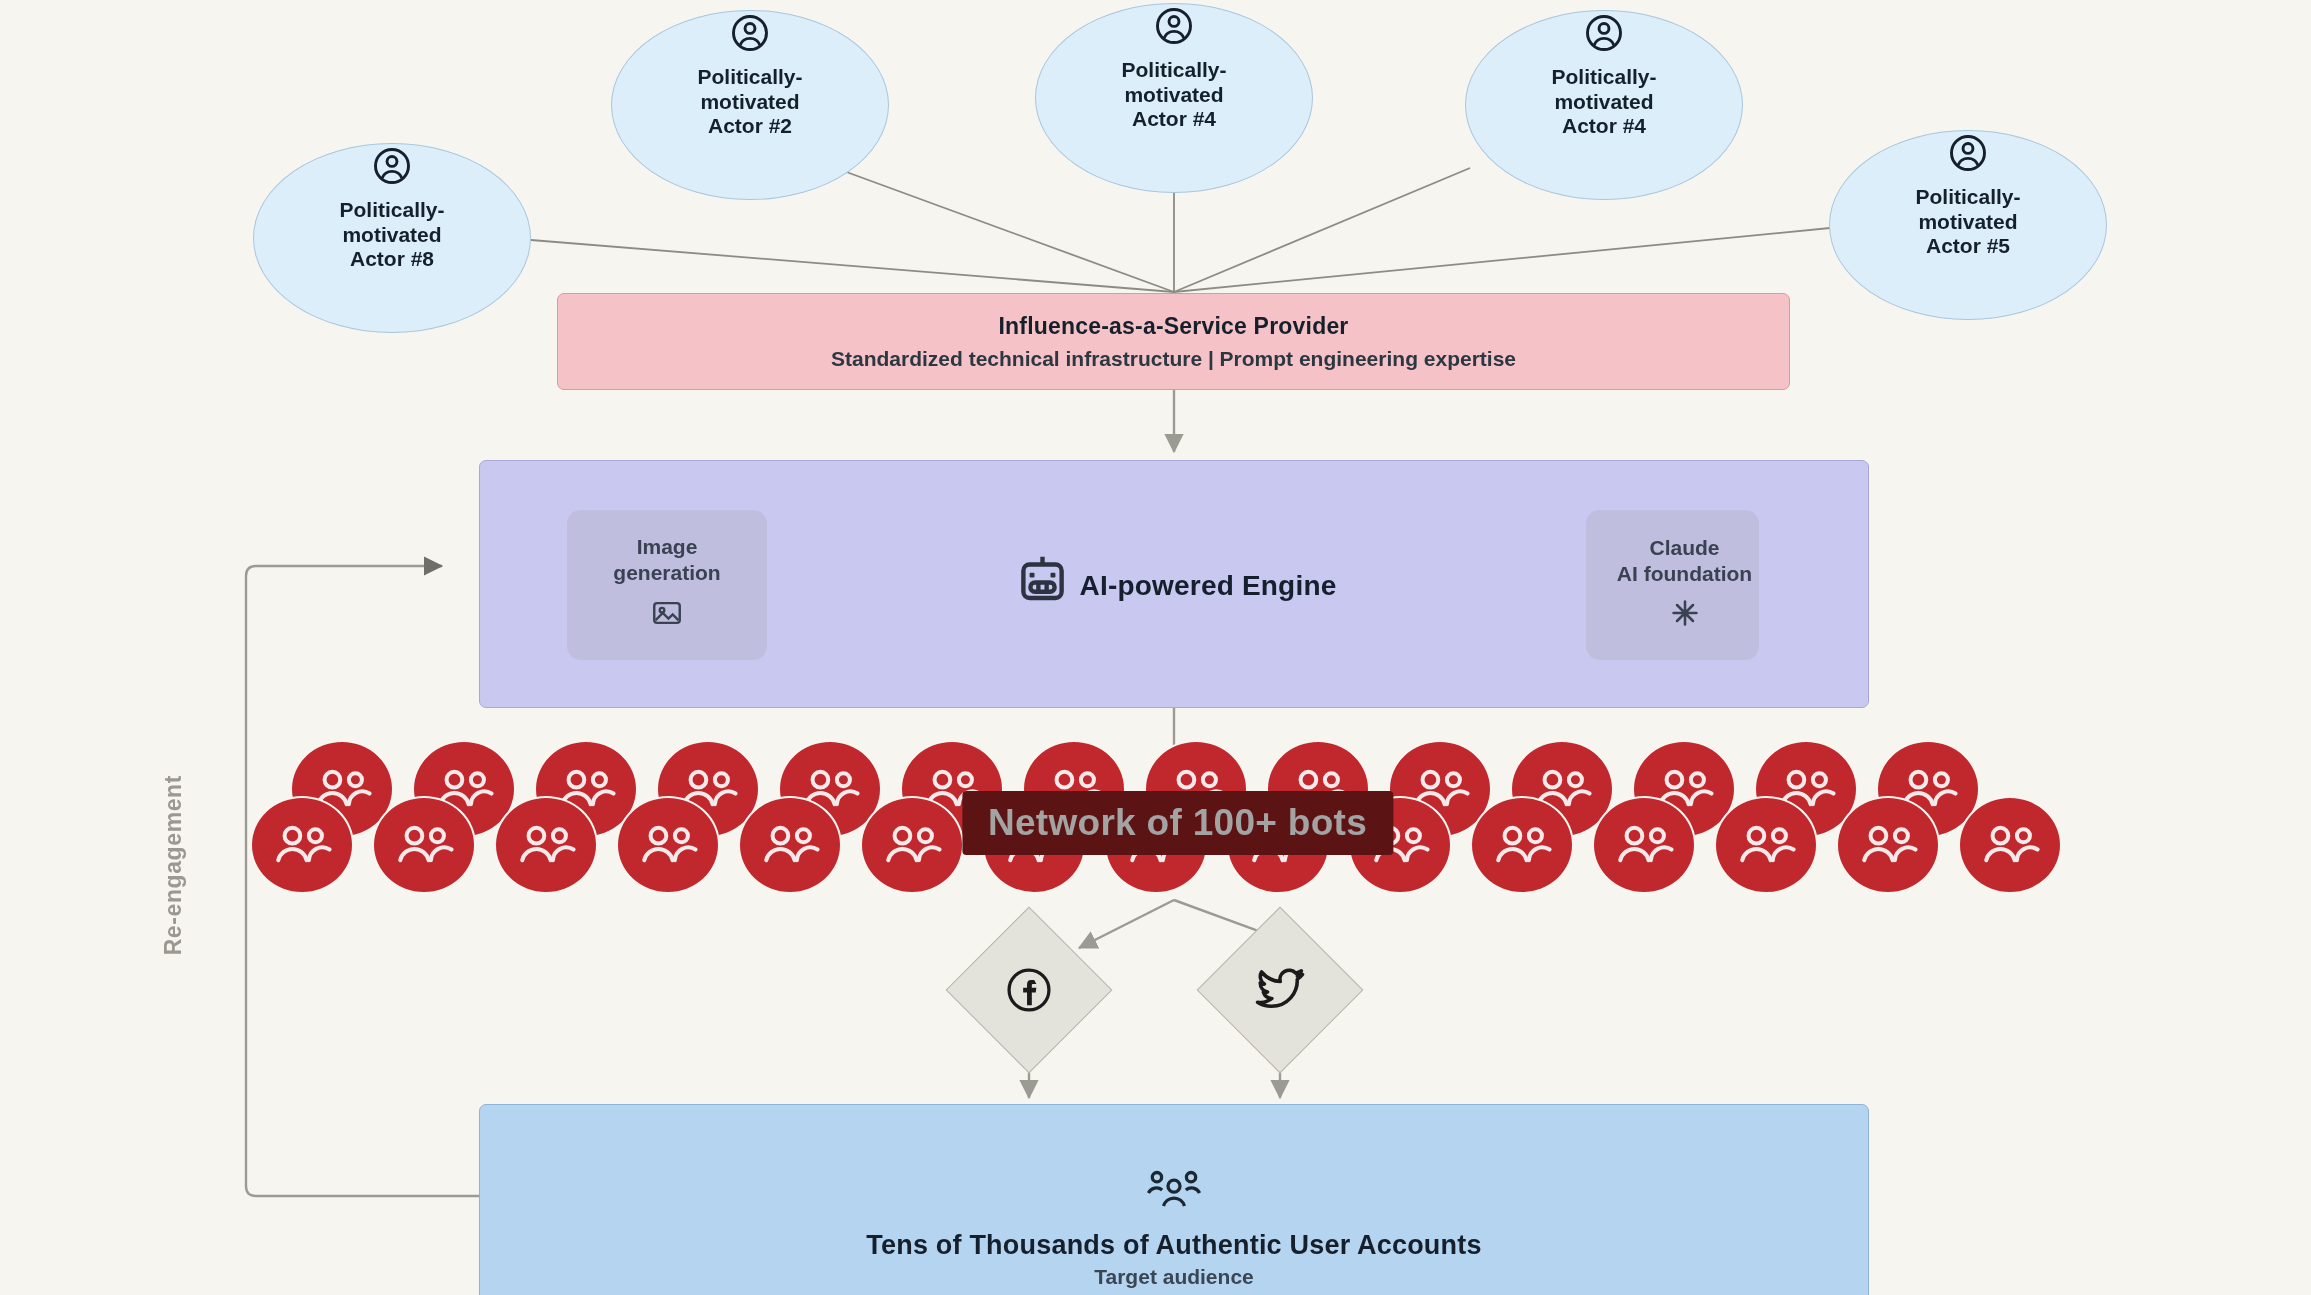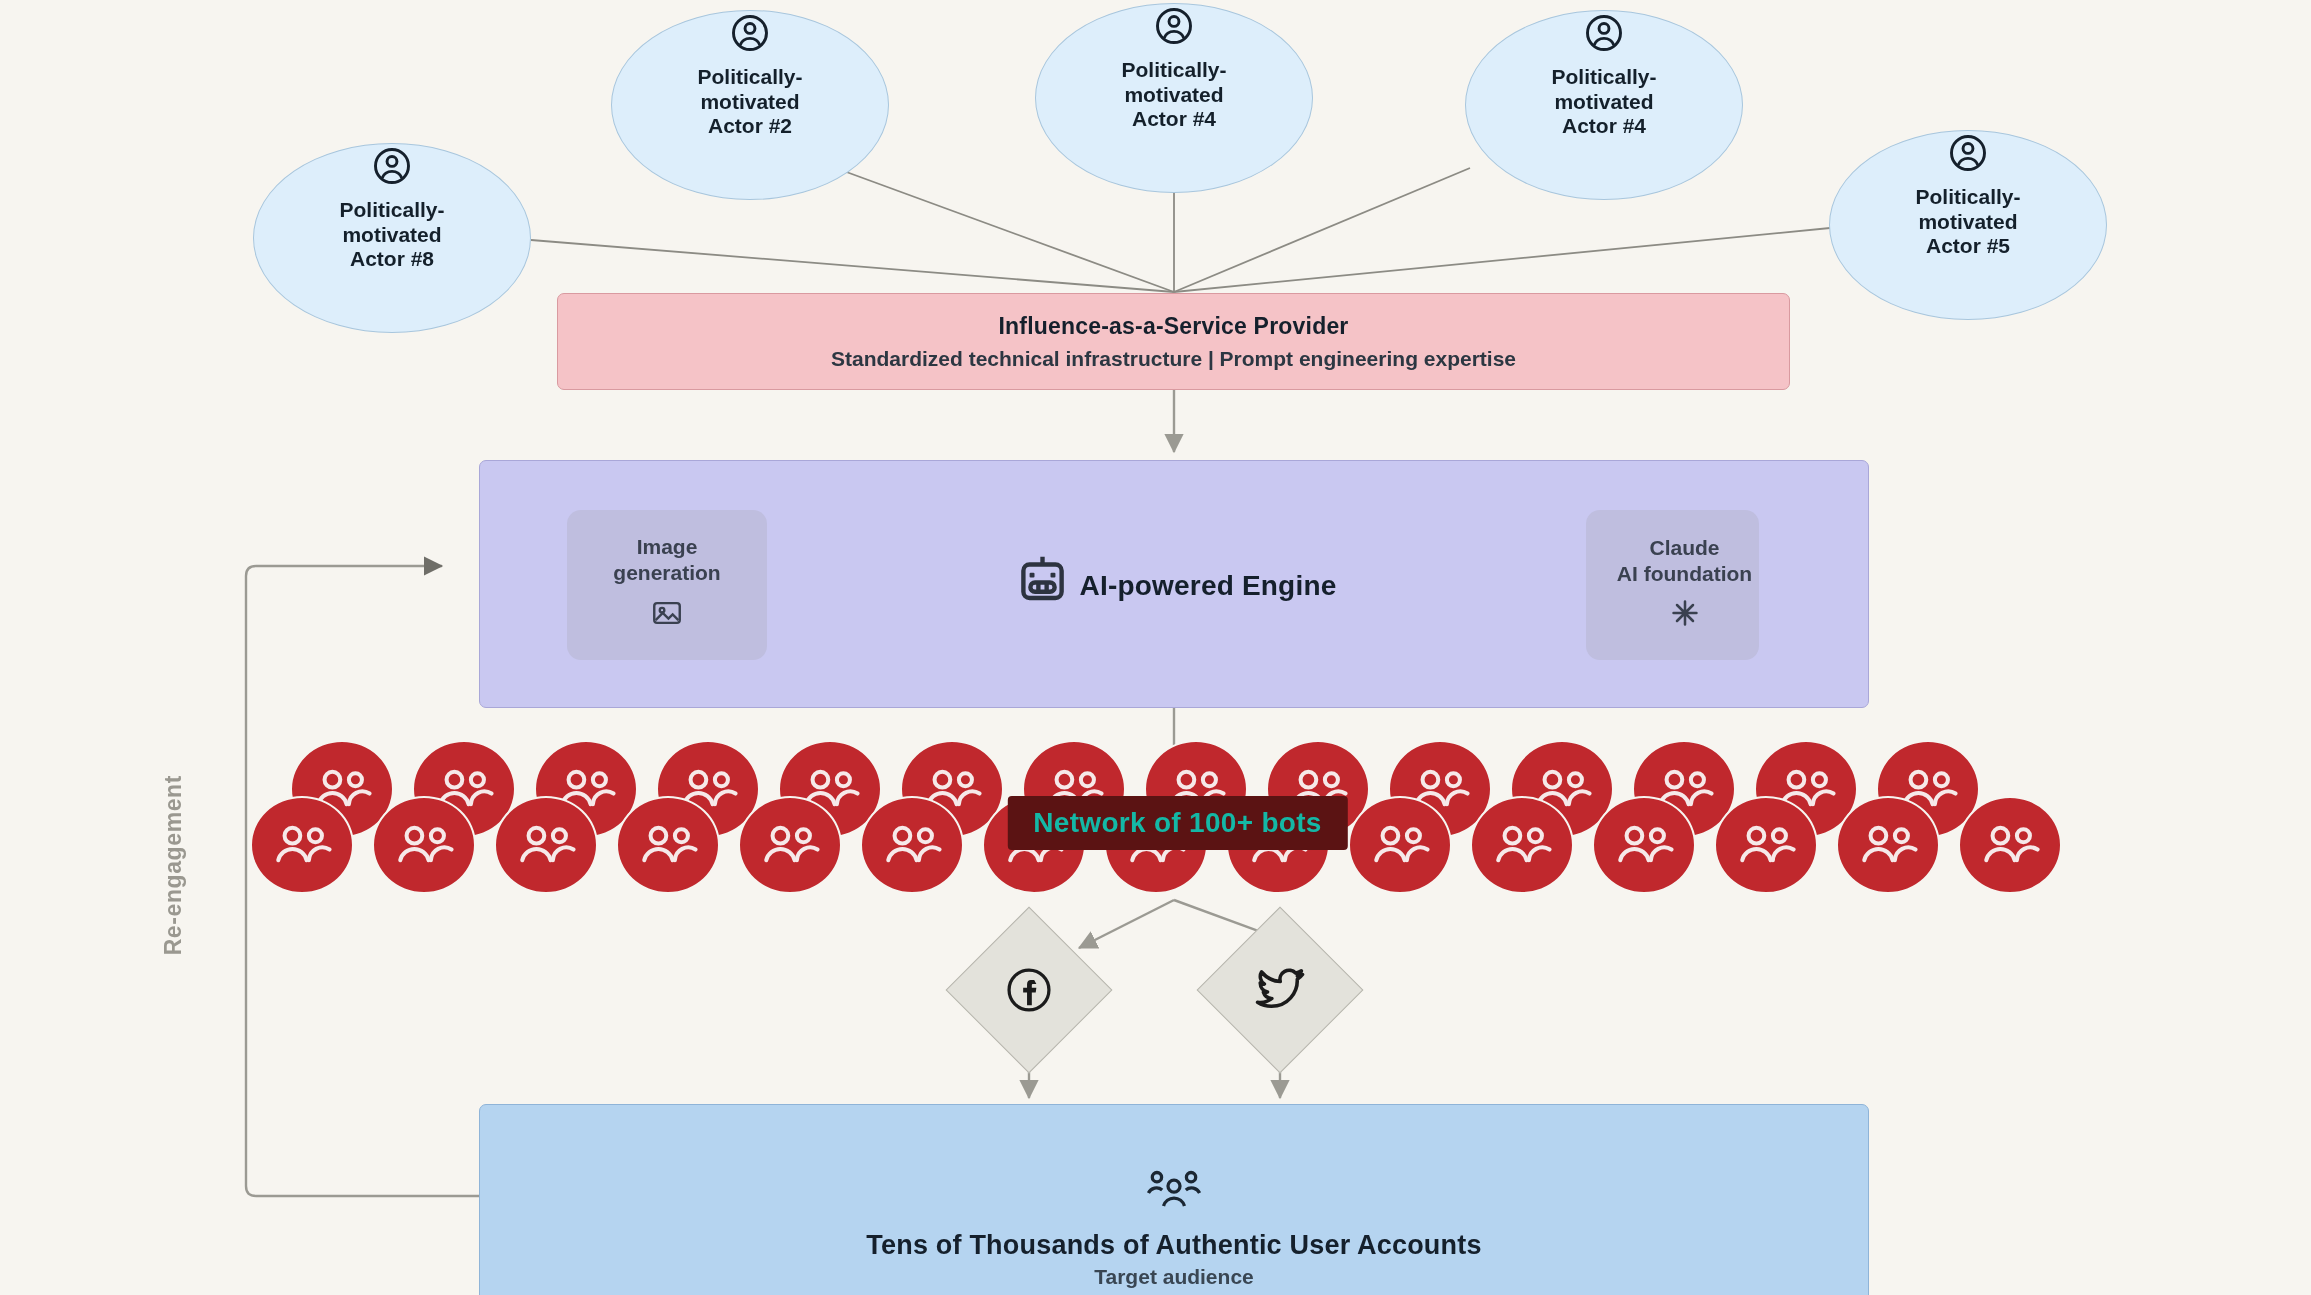--- a/index.html
+++ b/index.html
@@ -123,22 +123,22 @@
     border: 2px solid #f7f5f0;
     display: flex;
     align-items: center;
     justify-content: center;
   }
   #bot-label {
     position: absolute;
     left: 50%; top: 50%;
     transform: translate(-50%, -50%);
     background: #5b1313;
-    color: #14b8a6;
-    font-size: 28px;
+    color: #a3a3a3;
+    font-size: 37px;
     font-weight: bold;
     padding: 11px 26px;
     border-radius: 4px;
     white-space: nowrap;
     z-index: 9;
     letter-spacing: 0.3px;
   }
 
   
   .diamond {

